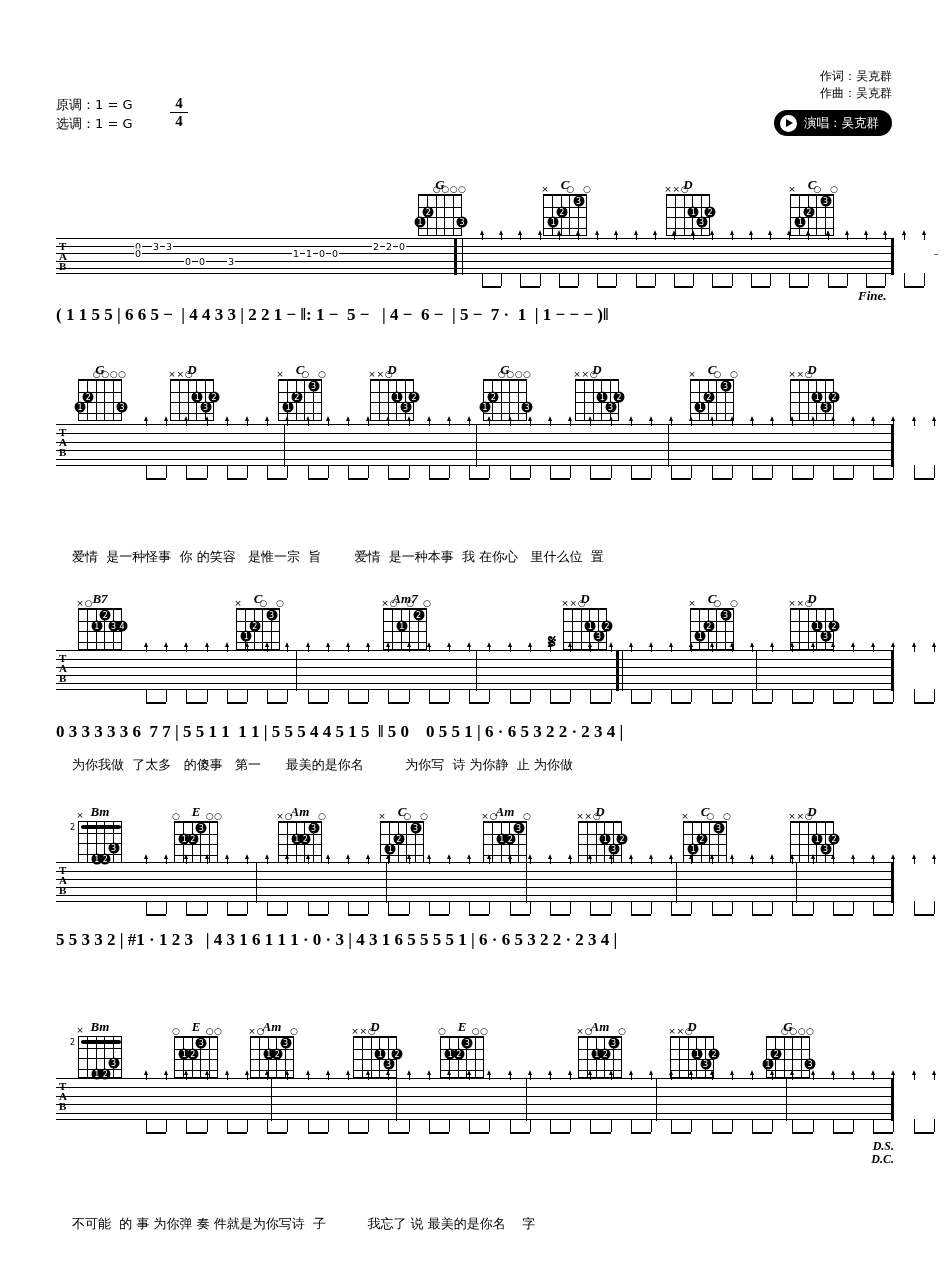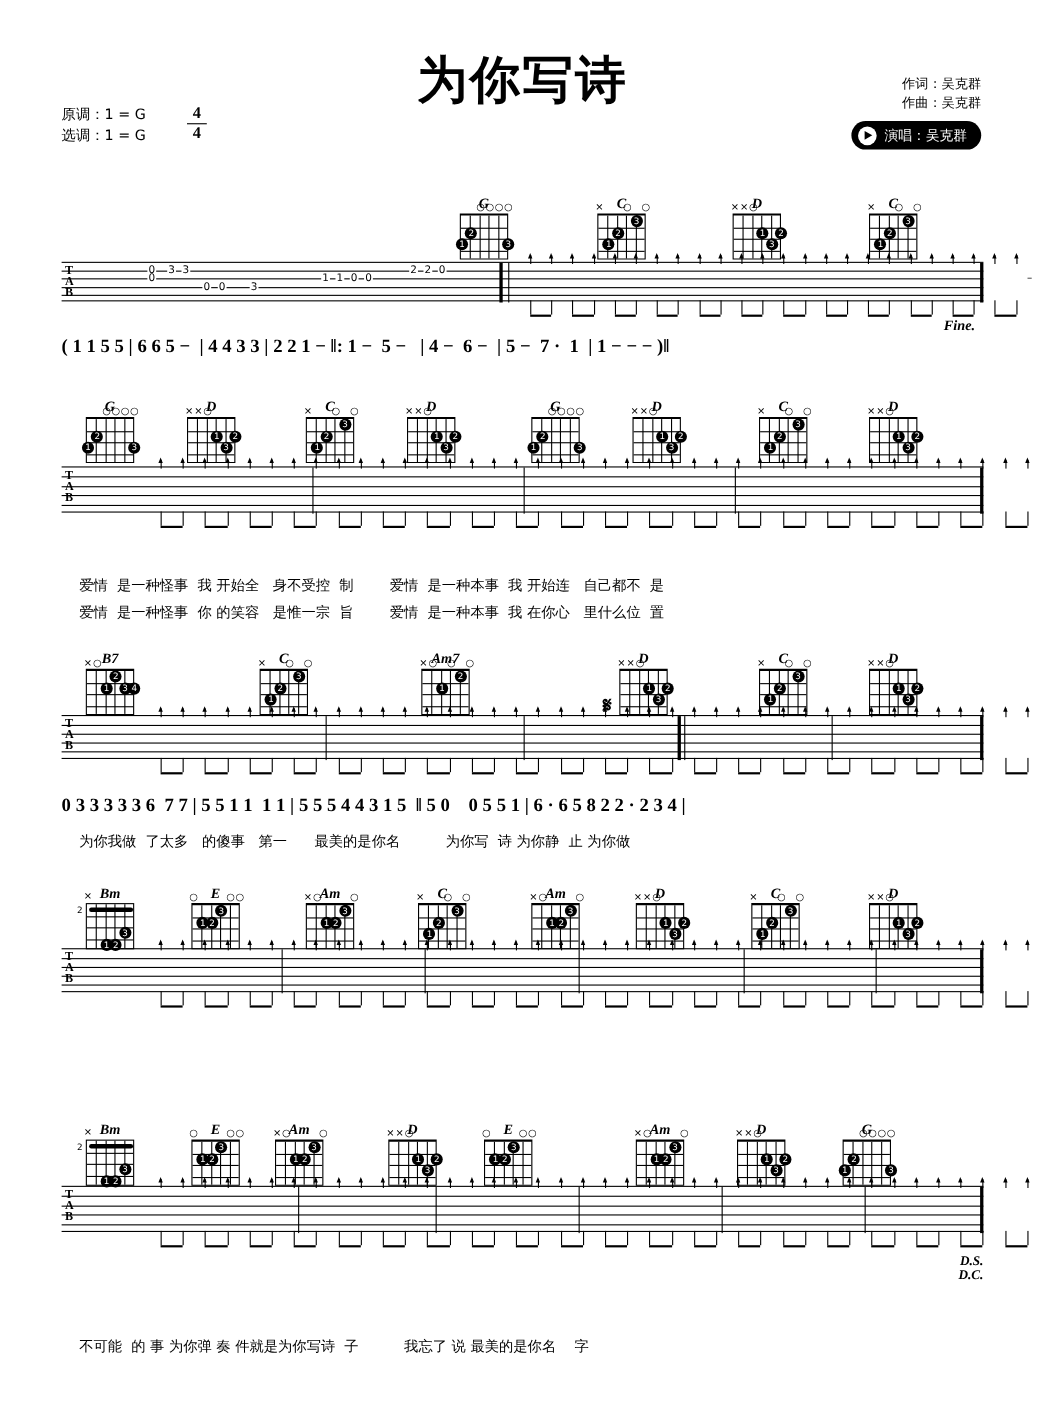--- a/index.html
+++ b/index.html
@@ -197,21 +197,20 @@
     position:absolute;
     font-size: 19px; font-family:"DejaVu Sans", sans-serif;
     font-weight: bold;
   }
 </style>
 </head>
 <body>
 
 <div class="sheet">
 
-  <div class="title">为你写诗</div>
 
   <div class="key-block">
     <div class="key-row">
       <span class="lbl">原调：1 = G</span>
     </div>
     <div class="key-row">
       <span class="lbl">选调：1 = G</span>
     </div>
   </div>
 
@@ -748,21 +747,20 @@
         <div class="beam" style="left: 574.8px; width: 20.2px; top: 53px;"></div>
         <div class="beam" style="left: 615.2px; width: 20.2px; top: 53px;"></div>
         <div class="beam" style="left: 655.6px; width: 20.2px; top: 53px;"></div>
         <div class="beam" style="left: 696px; width: 20.2px; top: 53px;"></div>
         <div class="beam" style="left: 736.4px; width: 20.2px; top: 53px;"></div>
         <div class="beam" style="left: 776.8px; width: 20.2px; top: 53px;"></div>
         <div class="beam" style="left: 817.2px; width: 20.2px; top: 53px;"></div>
         <div class="beam" style="left: 857.6px; width: 20.2px; top: 53px;"></div>
       </div>
   </div>
-  <div class="lyric" style="top:523px;">爱情  是一种怪事  我 开始全   身不受控  制        爱情  是一种本事  我 开始连   自己都不  是</div>
   <div class="lyric" style="top:548px;">爱情  是一种怪事  你 的笑容   是惟一宗  旨        爱情  是一种本事  我 在你心   里什么位  置</div>
 
   <div id="sys3-chords" style="position: absolute; left: 0px; top: 0px; width: 950px; height: 0px;">
       <div class="chord" style="left: 74px; top: 592px;">
         <div class="cname">B7</div>
         <div class="grid">
           <div class="v" style="left: 8.4px;"></div>
           <div class="v" style="left: 16.8px;"></div>
           <div class="v" style="left: 25.2px;"></div>
           <div class="v" style="left: 33.6px;"></div>
@@ -1033,21 +1031,21 @@
         <div class="beam" style="left: 615.2px; width: 20.2px; top: 51px;"></div>
         <div class="beam" style="left: 655.6px; width: 20.2px; top: 51px;"></div>
         <div class="beam" style="left: 696px; width: 20.2px; top: 51px;"></div>
         <div class="beam" style="left: 736.4px; width: 20.2px; top: 51px;"></div>
         <div class="beam" style="left: 776.8px; width: 20.2px; top: 51px;"></div>
         <div class="beam" style="left: 817.2px; width: 20.2px; top: 51px;"></div>
         <div class="beam" style="left: 857.6px; width: 20.2px; top: 51px;"></div>
       </div>
   </div>
   <div class="segno" style="top:630px; left:548px;">𝄋</div>
-  <div class="notation" style="top:722px;">0 3 3 3 3 3 6  7 7 | 5 5 1 1  1 1 | 5 5 5 4 4 3 1 5  ‖ 5 0    0 5 5 1 | 6 · 6 5 8 2 2 · 2 3 4 |</div>
+  <div class="notation" style="top:722px;">0 3 3 3 3 3 6  7 7 | 5 5 1 1  1 1 | 5 5 5 4 4 5 1 5  ‖ 5 0    0 5 5 1 | 6 · 6 5 3 2 2 · 2 3 4 |</div>
   <div class="lyric" style="top:756px;">为你我做  了太多   的傻事   第一      最美的是你名          为你写  诗 为你静  止 为你做</div>
 
   <div id="sys4-chords" style="position: absolute; left: 0px; top: 0px; width: 950px; height: 0px;">
       <div class="chord" style="left: 74px; top: 805px;">
         <div class="cname">Bm</div>
         <div class="grid nofret">
           <div class="v" style="left: 8.4px;"></div>
           <div class="v" style="left: 16.8px;"></div>
           <div class="v" style="left: 25.2px;"></div>
           <div class="v" style="left: 33.6px;"></div>
@@ -1357,20 +1355,21 @@
         <div class="beam" style="left: 574.8px; width: 20.2px; top: 51px;"></div>
         <div class="beam" style="left: 615.2px; width: 20.2px; top: 51px;"></div>
         <div class="beam" style="left: 655.6px; width: 20.2px; top: 51px;"></div>
         <div class="beam" style="left: 696px; width: 20.2px; top: 51px;"></div>
         <div class="beam" style="left: 736.4px; width: 20.2px; top: 51px;"></div>
         <div class="beam" style="left: 776.8px; width: 20.2px; top: 51px;"></div>
         <div class="beam" style="left: 817.2px; width: 20.2px; top: 51px;"></div>
         <div class="beam" style="left: 857.6px; width: 20.2px; top: 51px;"></div>
       </div>
   </div>
+  <div class="notation" style="top:930px;">5 5 3 3 2 | #1 · 1 2 3   | 4 3 1 6 1 1 1 · 0 · 3 | 4 3 1 6 5 5 5 5 1 | 6 · 6 5 3 2 2 · 2 3 4 |</div>
 
   <div id="sys5-chords" style="position: absolute; left: 0px; top: 0px; width: 950px; height: 0px;">
       <div class="chord" style="left: 74px; top: 1020px;">
         <div class="cname">Bm</div>
         <div class="grid nofret">
           <div class="v" style="left: 8.4px;"></div>
           <div class="v" style="left: 16.8px;"></div>
           <div class="v" style="left: 25.2px;"></div>
           <div class="v" style="left: 33.6px;"></div>
           <div class="h" style="top: 10.5px;"></div>

